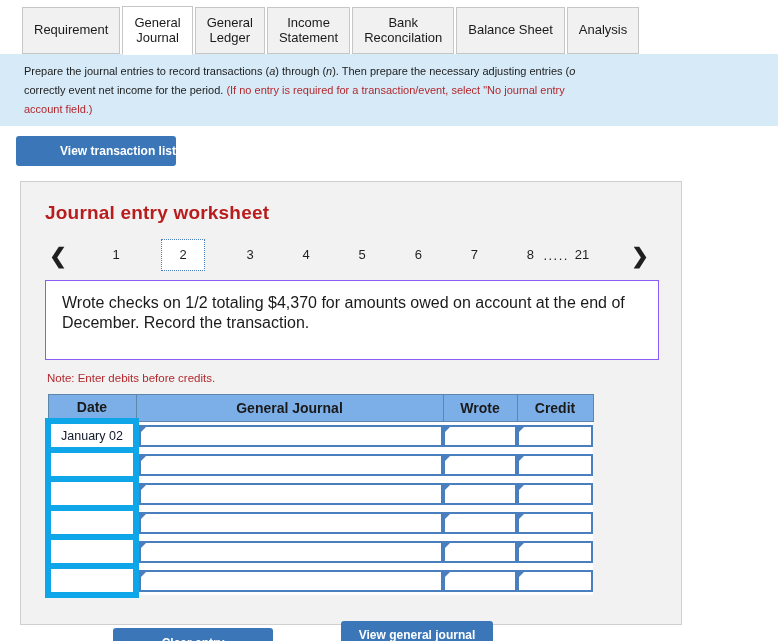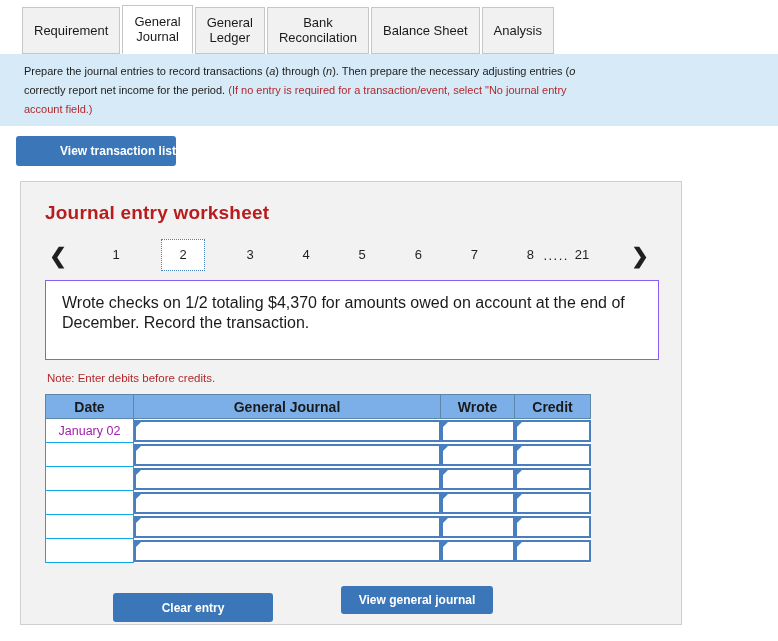--- a/index.html
+++ b/index.html
@@ -16,21 +16,21 @@
     overflow: hidden;
   }
 
   
   .tabbar {
     position: relative;
     height: 54px;
     padding: 6px 0 0 22px;
     box-sizing: border-box;
     display: flex;
-    align-items: flex-end;
+    align-items: center;
     background: #ffffff;
   }
   .tab {
     border: 1px solid #c6c6c6;
     background: #f1f1f1;
     color: #1a1a1a;
     font-size: 13px;
     line-height: 15px;
     text-align: center;
     padding: 7px 11px 8px 11px;
@@ -178,24 +178,24 @@
     color: #1a1a1a;
     height: 23px;
     padding: 0;
   }
   table.journal td {
     padding: 0;
     height: 23px;
     background: #ffffff;
   }
   td.c-date {
-    border: 1px solid #0ea5e9;
+    border: 6px solid #0ea5e9;
     text-align: center;
     font-size: 12.5px;
-    color: #a21caf;
+    color: #0f172a;
   }
   .cell-input {
     border: 2px solid #4a7fbf;
     background: #ffffff;
     height: 22px;
     box-sizing: border-box;
     position: relative;
     cursor: pointer;
   }
   .cell-input::before {
@@ -226,29 +226,31 @@
 </style>
 </head>
 <body>
 
 <div class="tabbar">
   <div class="tab">Requirement</div>
   <div class="tab active">General
 Journal</div>
   <div class="tab">General
 Ledger</div>
+  <div class="tab">Income
+Statement</div>
   <div class="tab">Bank
 Reconcilation</div>
   <div class="tab">Balance Sheet</div>
   <div class="tab">Analysis</div>
 </div>
 
 <div class="banner">
   <span class="ln"><span>Prepare the journal entries to record transactions (</span><em>a</em><span>) through (</span><em>n</em><span>). Then prepare the necessary adjusting entries (</span><em>o</em></span>
-  <span class="ln"><span>correctly report net income for the period. </span><span class="red">(If no entry is required for a transaction/event, select "No journal entry</span></span>
+  <span class="ln"><span>correctly event net income for the period. </span><span class="red">(If no entry is required for a transaction/event, select "No journal entry</span></span>
   <span class="ln red">account field.)</span>
 </div>
 
 <div class="txlist-wrap">
   <button class="btn" id="view-tx-list">View transaction list</button>
 </div>
 
 <div class="panel">
 
   <div class="panel-title">Journal entry worksheet</div>

